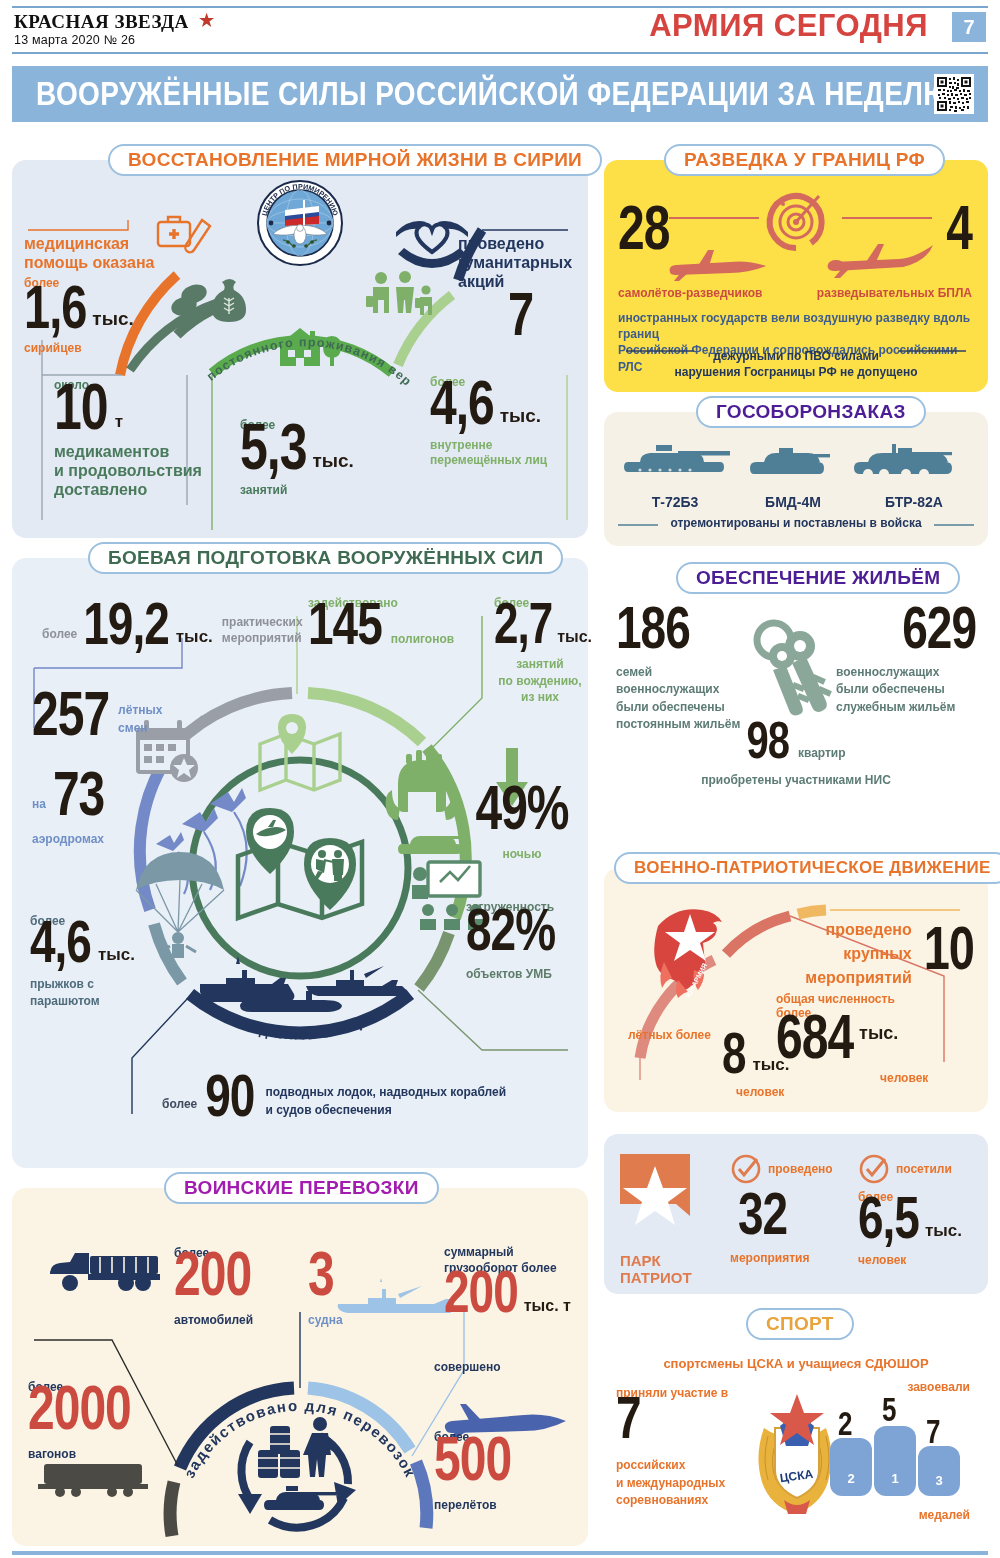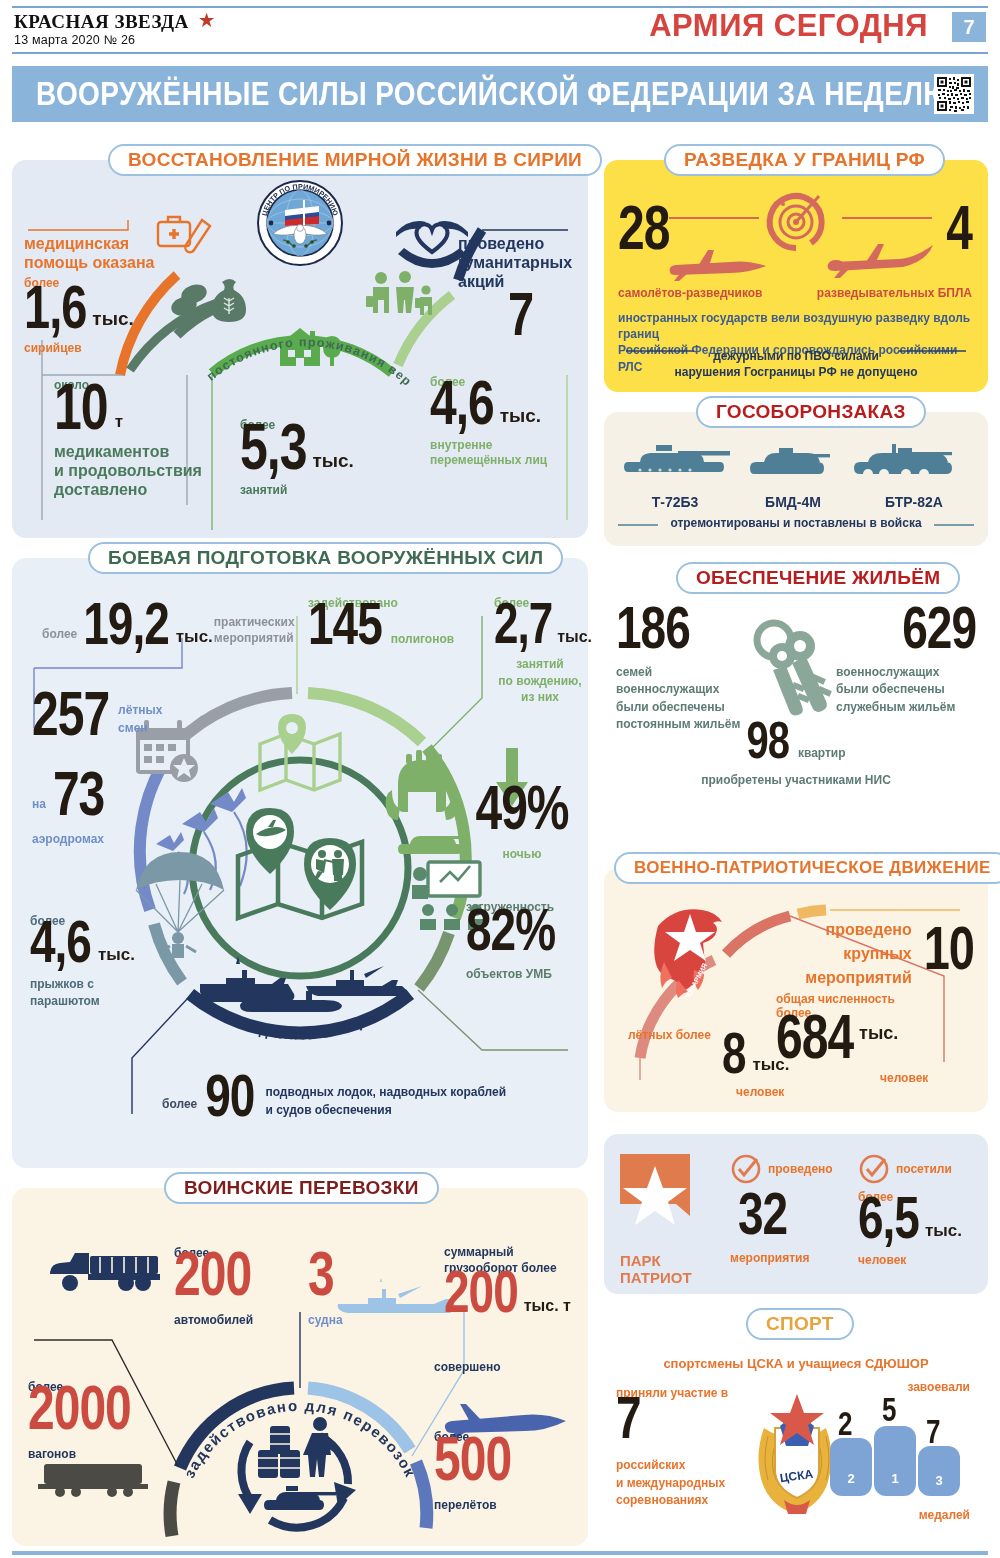--- a/index.html
+++ b/index.html
@@ -31,22 +31,22 @@
   .qr { position:absolute; right:14px; top:8px; width:40px; height:40px; background:#fff; padding:2px; }
   .qr svg { display:block; }
 
   
   .panel { position:absolute; border-radius:14px; }
   .pill { position:absolute; background:#fff; border:2px solid #9cc0e0; border-radius:17px;
           height:32px; display:flex; align-items:center; justify-content:center; padding:0 18px;
           font-size:19px; font-weight:bold; letter-spacing:0.3px; white-space:nowrap; z-index:6; }
   .pill.orange { color:#e8742c; }
   .pill.green  { color:#3f6b52; }
-  .pill.navy   { color:#7f1d1d; }
-  .pill.teal   { color:#b91c1c; }
+  .pill.navy   { color:#a21caf; }
+  .pill.teal   { color:#4c1d95; }
 
   .num { font-family:"Liberation Sans", sans-serif; font-weight:bold; color:#231a12;
          line-height:0.85; letter-spacing:-1px; transform:scaleY(1.3); transform-origin:left bottom; }
   .lbl { font-size:16px; line-height:1.2; font-weight:bold; }
   .sm  { font-size:12px; line-height:1.2; font-weight:bold; }
 
   svg { overflow:visible; }
   .ln { stroke-width:1.4; fill:none; }
 
   
@@ -765,21 +765,21 @@
             <path d="M106 79 h8 v6 h-8 z"></path>
           <path d="M96 64 l14 3" stroke="#4a7a5c" stroke-width="2"></path>
         </g>
       </g>
     </svg>
 
     <div style="position:absolute; left:30px; top:52px; display:flex; align-items:flex-end;">
       <span class="sm c-gy" style="margin-bottom:8px; margin-right:6px;">более</span>
       <span class="num" style="font-size:46px;">19,2</span>
       <span style="font-size:17px; font-weight:bold; color:#231a12; margin-left:7px; margin-bottom:2px;">тыс.</span>
-      <span class="sm c-gy" style="margin-left:1px; margin-bottom:3px; white-space:pre-line; line-height:1.3;">практических
+      <span class="sm c-gy" style="margin-left:9px; margin-bottom:3px; white-space:pre-line; line-height:1.3;">практических
 мероприятий</span>
     </div>
 
     <div style="position:absolute; left:296px; top:38px;">
       <div class="sm c-lg">задействовано</div>
       <div style="display:flex; align-items:flex-end;">
         <span class="num" style="font-size:46px;">145</span>
         <span class="sm c-lg" style="margin-left:9px; margin-bottom:3px;">полигонов</span>
       </div>
     </div>

